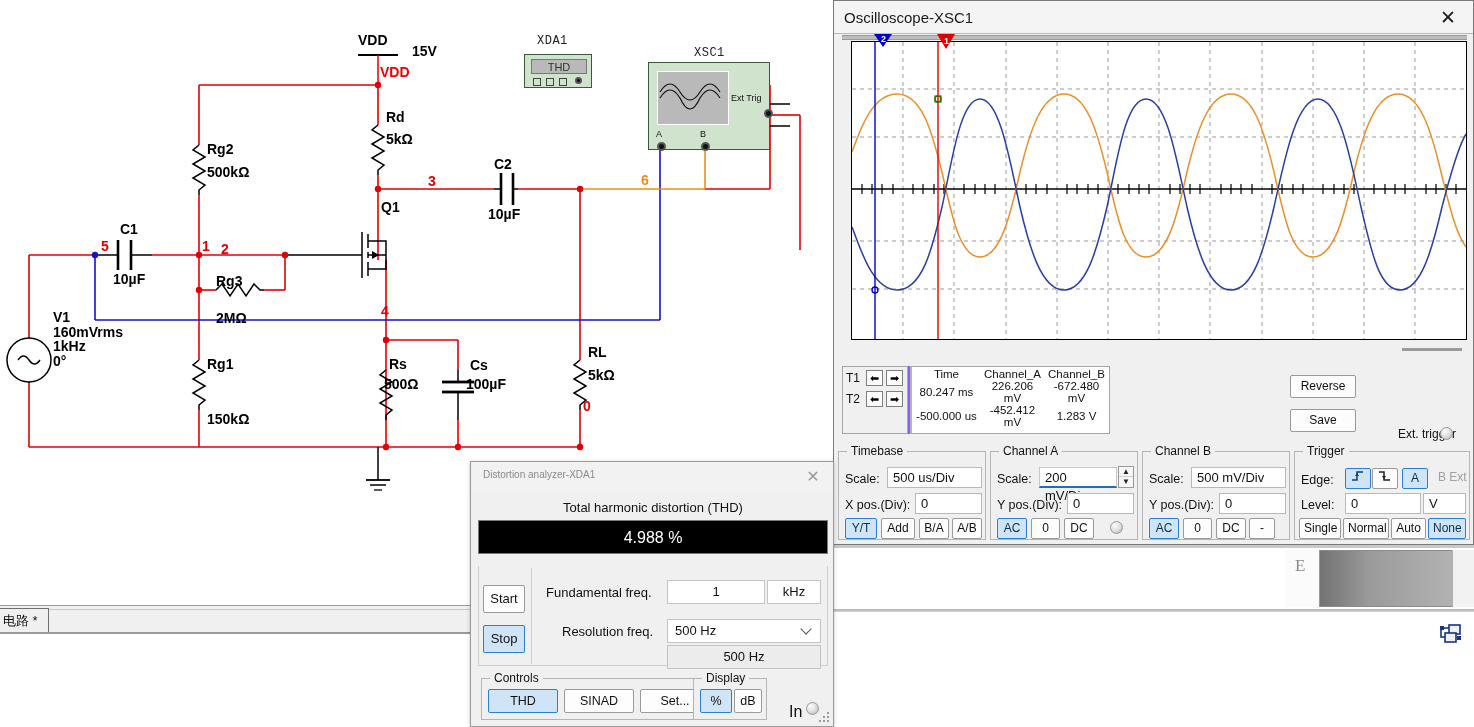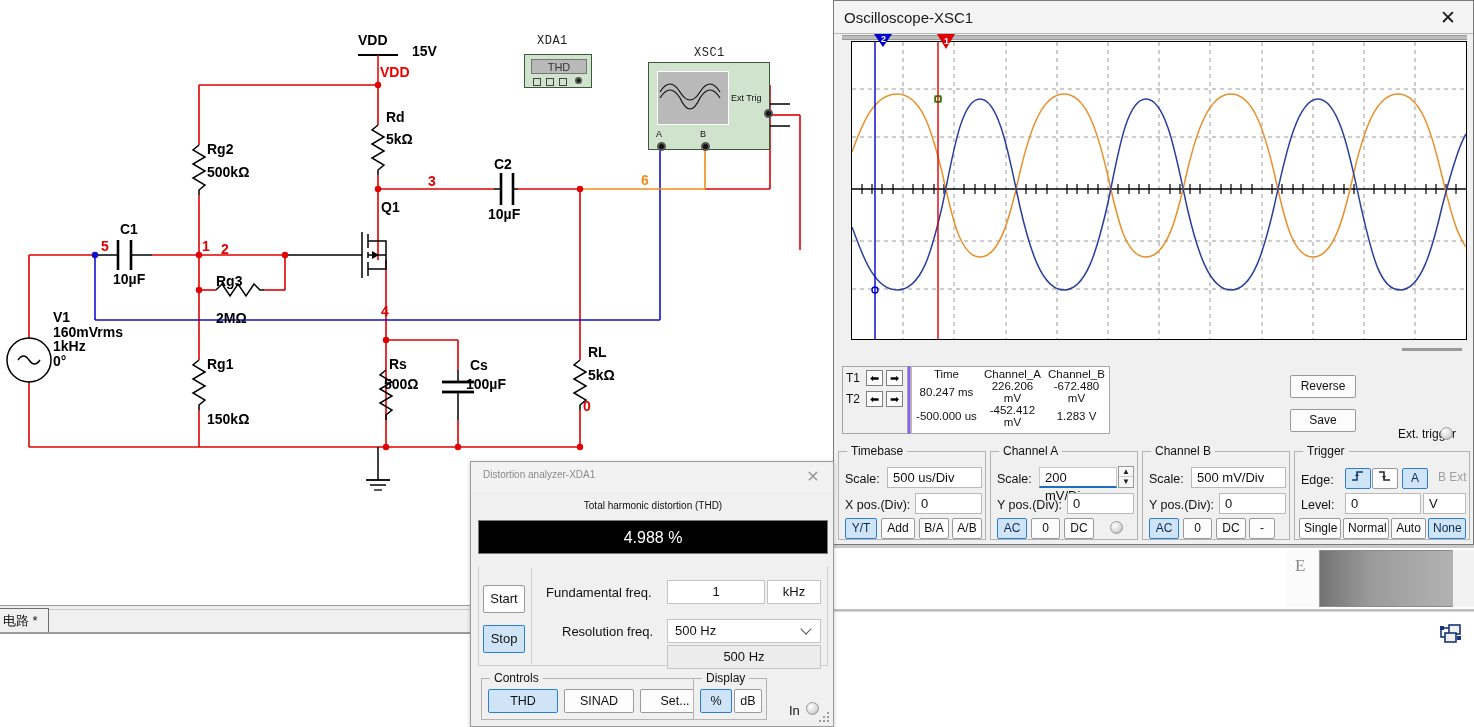--- a/index.html
+++ b/index.html
@@ -285,21 +285,21 @@
     position: absolute; left: 12px; top: 7px;
     font-size: 10px; color: #8a8a8a;
   }
   #dist-close {
     position: absolute; right: 8px; top: 4px; width: 24px; height: 22px;
     font-size: 16px; color: #9a9a9a; text-align: center; line-height: 21px;
     cursor: pointer;
   }
   #dist-thd-label {
     position: absolute; left: 0; top: 38px; width: 364px;
-    text-align: center; font-size: 10px; color: #111;
+    text-align: center; font-size: 13px; color: #111;
   }
   #dist-readout {
     position: absolute; left: 7px; top: 58px; width: 350px; height: 34px;
     background: #000; border: 1px solid #7a7a7a;
     color: #fff; font-size: 16px; text-align: center; line-height: 33px;
   }
   #dist-mid {
     position: absolute; left: 7px; top: 104px; width: 350px; height: 100px;
     background: #f0f0f0; border: 1px solid #cfcfcf; border-top: none;
   }
@@ -328,21 +328,21 @@
   }
   #ctrl-grp { position: absolute; left: 10px; top: 216px; width: 286px; height: 42px; }
   #disp-grp { position: absolute; left: 222px; top: 216px; width: 74px; height: 42px; }
   .cd-btn {
     position: absolute; height: 24px; top: 10px;
     background: #fdfdfd; border: 1px solid #9a9a9a; border-radius: 2px;
     font-size: 12.5px; color: #111; text-align: center; line-height: 22px;
     cursor: pointer;
   }
   .cd-btn.sel { background: #cfe4f7; border: 1px solid #2a7fd4; }
-  #in-label { position: absolute; left: 789px; top: 703px; font-size: 13px; color: #111; }
+  #in-label { position: absolute; left: 789px; top: 703px; font-size: 16px; color: #111; }
   #dist-grip { position: absolute; right: 3px; bottom: 3px; width: 11px; height: 11px; }
 </style>
 </head>
 <body>
 
 <div id="root">
 
   <div id="schematic">
     <svg id="schematic-svg" width="835" height="605">
 

